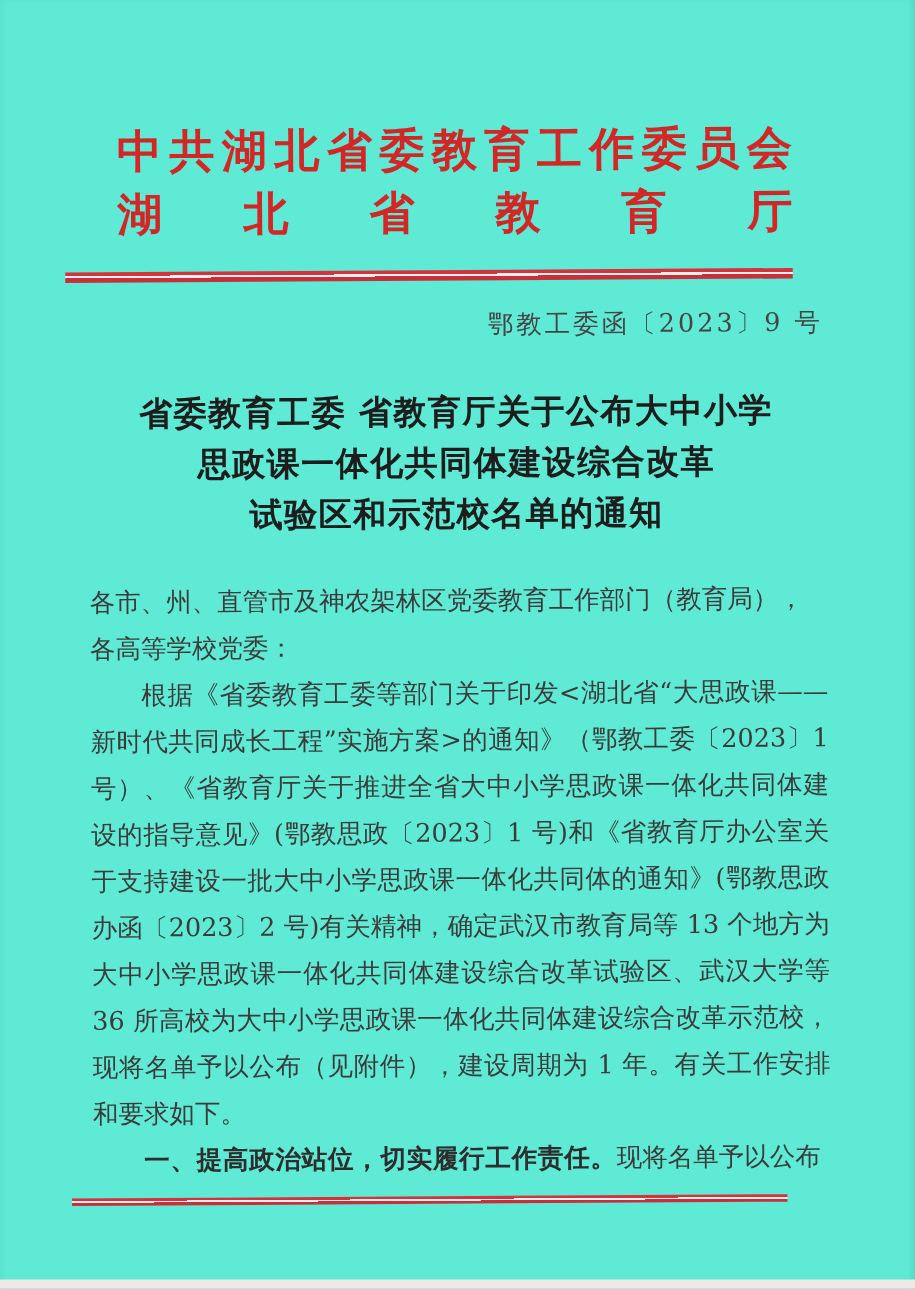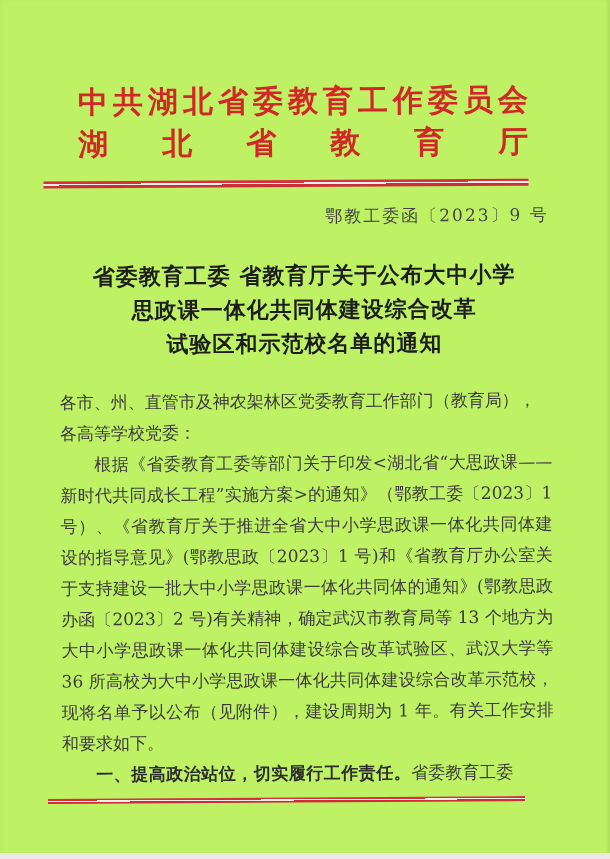--- a/index.html
+++ b/index.html
@@ -5,21 +5,21 @@
   html, body {
     margin: 0;
     padding: 0;
     background: #f4f3f1;
   }
   .page {
     position: relative;
     width: 610px;
     height: 859px;
     margin: 0;
-    background: #bef264;
+    background: #5eead4;
     overflow: hidden;
     font-family: "DejaVu Serif", "Liberation Serif", serif;
     box-shadow: inset 0 -2px 6px rgba(0,0,0,0.06);
   }
   .page-content {
     position: absolute;
     top: 0; left: 0; right: 0; bottom: 0;
     transform: rotate(-0.35deg);
     transform-origin: 50% 50%;
   }
@@ -134,21 +134,21 @@
       <div>省委教育工委 省教育厅关于公布大中小学</div>
       <div>思政课一体化共同体建设综合改革</div>
       <div>试验区和示范校名单的通知</div>
     </div>
 
     <div class="doc-body">
       <div class="addressee">各市、州、直管市及神农架林区党委教育工作部门（教育局），</div>
       <div class="addressee">各高等学校党委：</div>
       <div class="para">根据《省委教育工委等部门关于印发&lt;湖北省“大思政课——新时代共同成长工程”实施方案&gt;的通知》（鄂教工委〔2023〕1 号）、《省教育厅关于推进全省大中小学思政课一体化共同体建设的指导意见》(鄂教思政〔2023〕1 号)和《省教育厅办公室关于支持建设一批大中小学思政课一体化共同体的通知》(鄂教思政办函〔2023〕2 号)有关精神，确定武汉市教育局等 13 个地方为大中小学思政课一体化共同体建设综合改革试验区、武汉大学等 36 所高校为大中小学思政课一体化共同体建设综合改革示范校，现将名单予以公布（见附件），建设周期为 1 年。有关工作安排和要求如下。</div>
       <div class="para">
-        <span class="section-heading">一、提高政治站位，切实履行工作责任。</span><span>省委教育工委</span>
+        <span class="section-heading">一、提高政治站位，切实履行工作责任。</span><span>现将名单予以公布</span>
       </div>
     </div>
 
   </div>
 
   <div class="footer-rule"></div>
   <div class="scan-edge-right"></div>
   <div class="scan-edge-bottom"></div>
 </div>
 

